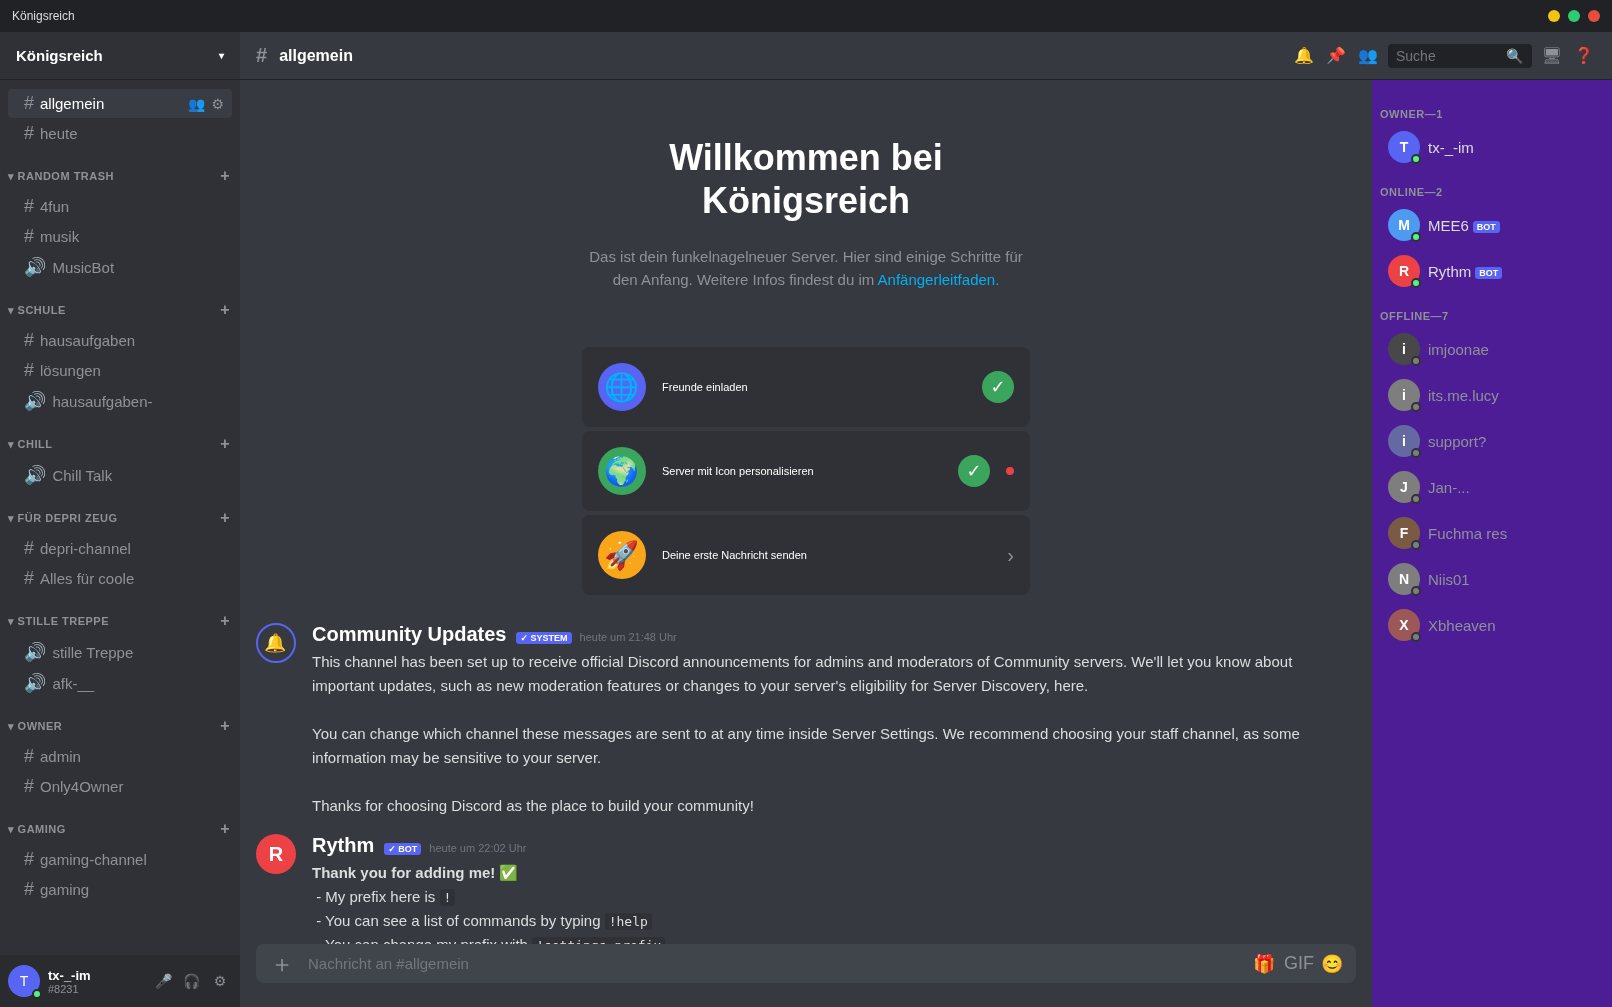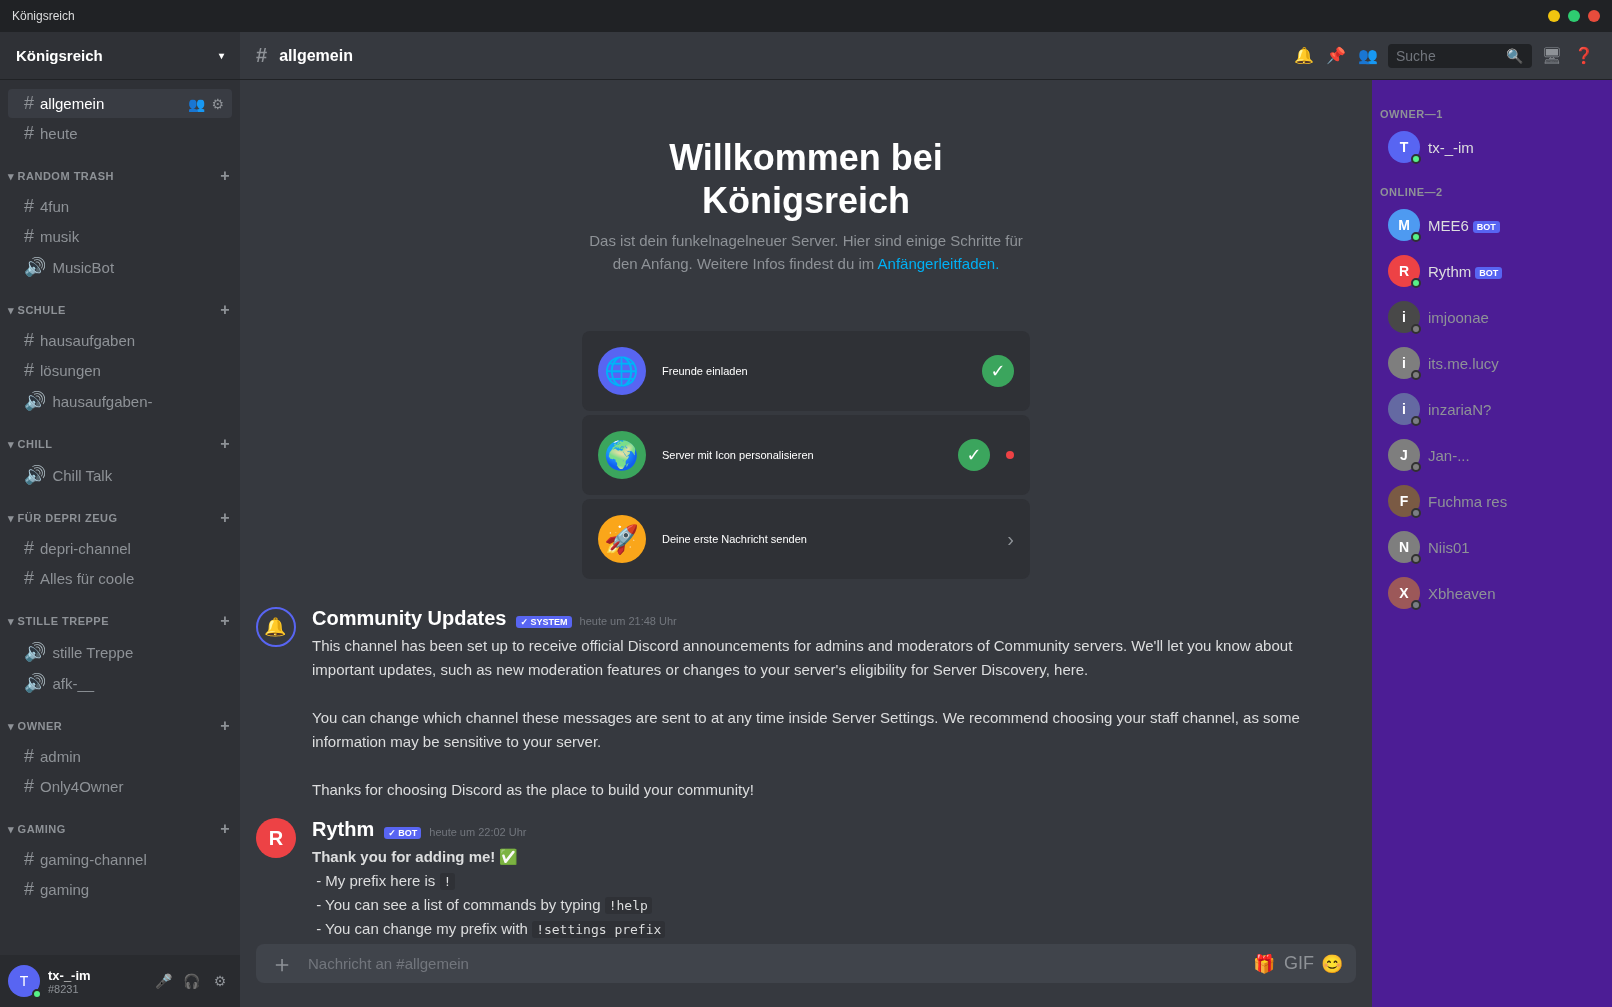--- a/index.html
+++ b/index.html
@@ -56,21 +56,21 @@
     .search-placeholder { color: #72767d; font-size: 14px; }
 
     
     .messages-area { flex: 1; overflow-y: auto; padding: 16px 0; }
     .messages-area::-webkit-scrollbar { width: 8px; }
     .messages-area::-webkit-scrollbar-track { background: #2f3136; }
     .messages-area::-webkit-scrollbar-thumb { background: #202225; border-radius: 4px; }
 
     
     .welcome-block { text-align: center; padding: 40px 20px 32px; }
-    .welcome-title { font-size: 36px; font-weight: 800; color: #fff; line-height: 1.2; margin-bottom: 8px; }
+    .welcome-title { font-size: 36px; font-weight: 800; color: #fff; line-height: 1.2; margin-bottom: 24px; }
     .welcome-desc { font-size: 15px; color: #8e9297; max-width: 440px; margin: 0 auto 24px; line-height: 1.5; }
     .welcome-link { color: #00b0f4; cursor: pointer; }
 
     
     .action-cards { max-width: 480px; margin: 0 auto; display: flex; flex-direction: column; gap: 4px; padding: 0 16px; }
     .action-card { background: #2f3136; border-radius: 8px; padding: 16px; display: flex; align-items: center; gap: 16px; cursor: pointer; }
     .action-card-icon { width: 48px; height: 48px; border-radius: 50%; display: flex; align-items: center; justify-content: center; font-size: 28px; flex-shrink: 0; }
     .action-card-text { flex: 1; font-size: 11px; font-weight: 500; color: #fff; }
     .action-card-check { width: 32px; height: 32px; border-radius: 50%; background: #3ba55d; display: flex; align-items: center; justify-content: center; color: #fff; font-size: 18px; flex-shrink: 0; }
     .action-card-arrow { color: #8e9297; font-size: 20px; flex-shrink: 0; }
@@ -382,40 +382,41 @@
           <span class="member-name owner">MEE6<span class="bot-badge">BOT</span></span>
         </div>
         <div class="member-item">
           <div class="member-avatar" style="background:#ed4245;">
             R
             <div class="member-status online"></div>
           </div>
           <span class="member-name owner">Rythm<span class="bot-badge">BOT</span></span>
         </div>
 
+        <div class="member-category">OFFLINE—7</div>
         <div class="member-item">
           <div class="member-avatar" style="background:#5a3e7a;filter:grayscale(1);">
             i
             <div class="member-status offline"></div>
           </div>
           <span class="member-name">imjoonae</span>
         </div>
         <div class="member-item">
           <div class="member-avatar" style="background:#747f8d;filter:grayscale(1);">
             i
             <div class="member-status offline"></div>
           </div>
           <span class="member-name">its.me.lucy</span>
         </div>
         <div class="member-item">
           <div class="member-avatar" style="background:#5865f2;filter:grayscale(0.6);">
             i
             <div class="member-status offline"></div>
           </div>
-          <span class="member-name">inzariaN?</span>
+          <span class="member-name">support?</span>
         </div>
         <div class="member-item">
           <div class="member-avatar" style="background:#747f8d;filter:grayscale(1);">
             J
             <div class="member-status offline"></div>
           </div>
           <span class="member-name">Jan-...</span>
         </div>
         <div class="member-item">
           <div class="member-avatar" style="background:#a3521a;filter:grayscale(0.6);">

